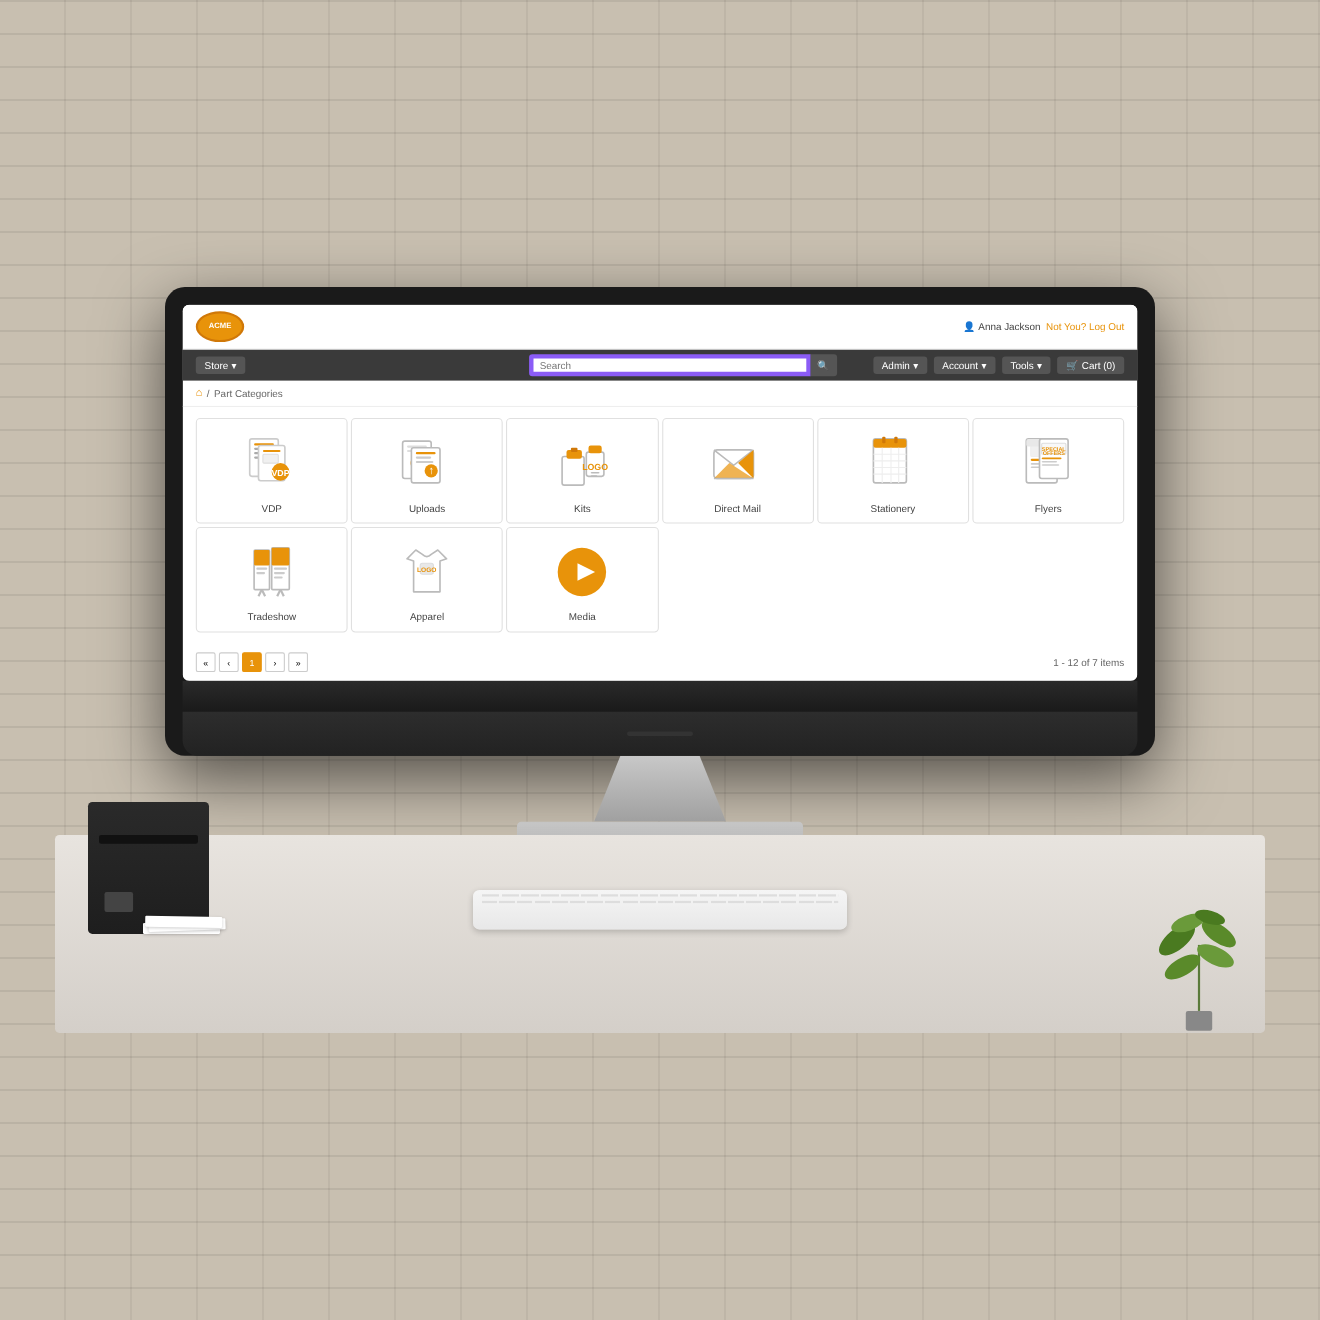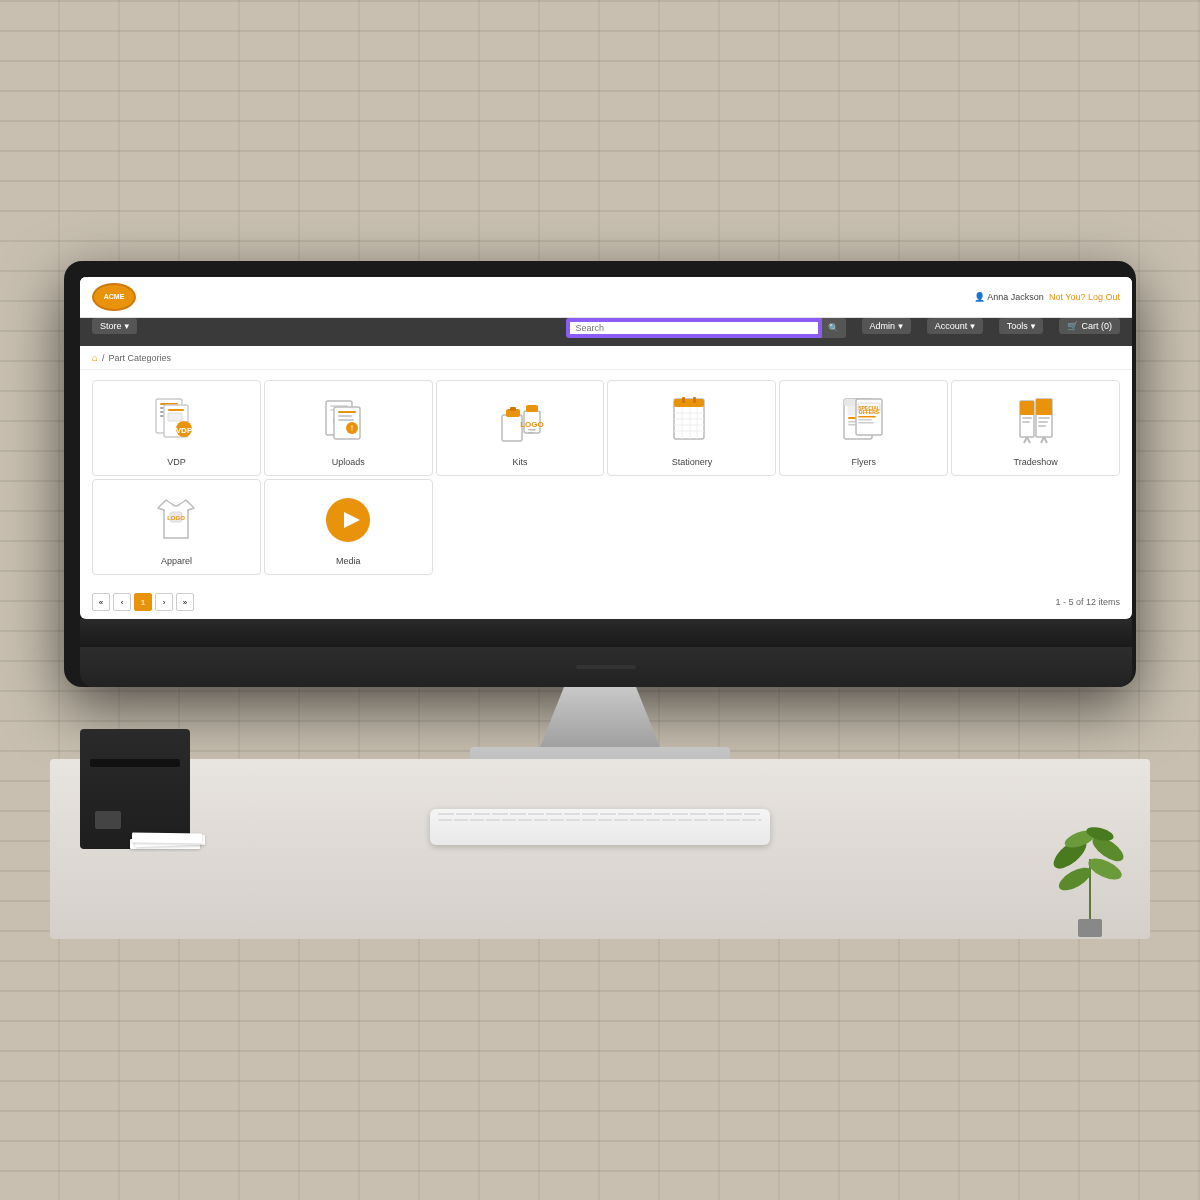--- a/index.html
+++ b/index.html
@@ -29,24 +29,24 @@
     .scene {
       position: relative;
       z-index: 1;
       display: flex;
       flex-direction: column;
       align-items: center;
     }
 
     
     .monitor {
-      width: 1072px;
+      width: 900px;
       background: #1a1a1a;
       border-radius: 18px;
-      padding: 16px 4px 0 16px;
+      padding: 16px 16px 0 16px;
       box-shadow: 0 20px 60px rgba(0,0,0,0.6);
       position: relative;
     }
 
     .monitor-screen {
       background: white;
       border-radius: 6px;
       overflow: hidden;
       width: 100%;
     }
@@ -229,21 +229,21 @@
       font-size: 9px;
       color: #555;
     }
 
     .user-info span { color: #444; }
 
     
     .nav-bar {
       background: #3a3a3a;
       display: flex;
-      align-items: flex-start;
+      align-items: center;
       padding: 0 12px;
       height: 28px;
       gap: 8px;
     }
 
     .nav-btn {
       background: #555;
       color: white;
       border: none;
       padding: 3px 8px;
@@ -279,22 +279,22 @@
       padding: 3px 6px;
       height: 20px;
       cursor: pointer;
       border-radius: 0 3px 3px 0;
       font-size: 9px;
     }
 
     .nav-right {
       display: flex;
       align-items: center;
-      gap: 16px;
-      margin-left: 8px;
+      gap: 6px;
+      margin-left: 25px;
     }
 
     
     .breadcrumb {
       padding: 6px 12px;
       font-size: 9px;
       color: #666;
       border-bottom: 1px solid #eee;
       display: flex;
       align-items: center;
@@ -488,20 +488,32 @@
     <text x="40" y="34" text-anchor="middle" fill="#e8930a" font-size="8" font-weight="bold">LOGO</text>
     <rect x="36" y="36" width="8" height="1.5" rx="1" fill="#bbb"></rect>
     <rect x="36" y="39" width="6" height="1.5" rx="1" fill="#bbb"></rect>
   </svg>
                   </div>
                   <div class="category-label">Kits</div>
                 </div>
                 <div class="category-item">
                   <div class="category-icon">
                     <svg width="56" height="56" viewBox="0 0 56 56">
+    <rect x="6" y="16" width="36" height="26" rx="3" fill="white" stroke="#bbb" stroke-width="1.5"></rect>
+    <polyline points="6,16 24,30 42,16" fill="none" stroke="#bbb" stroke-width="1.5"></polyline>
+    <polygon points="20,28 6,42 42,42" fill="#e8930a" opacity="0.7"></polygon>
+    <polygon points="28,28 42,16 42,42" fill="#e8930a"></polygon>
+    <line x1="6" y1="42" x2="42" y2="42" stroke="#bbb" stroke-width="1.5"></line>
+  </svg>
+                  </div>
+                  <div class="category-label">Direct Mail</div>
+                </div>
+                <div class="category-item">
+                  <div class="category-icon">
+                    <svg width="56" height="56" viewBox="0 0 56 56">
     <rect x="10" y="6" width="30" height="40" rx="2" fill="white" stroke="#bbb" stroke-width="1.5"></rect>
 
     <rect x="10" y="6" width="30" height="8" rx="2" fill="#e8930a"></rect>
 
     <rect x="18" y="4" width="3" height="6" rx="1" fill="#d07808"></rect>
     <rect x="29" y="4" width="3" height="6" rx="1" fill="#d07808"></rect>
 
     <line x1="10" y1="20" x2="40" y2="20" stroke="#eee" stroke-width="1"></line>
     <line x1="10" y1="26" x2="40" y2="26" stroke="#eee" stroke-width="1"></line>
     <line x1="10" y1="32" x2="40" y2="32" stroke="#eee" stroke-width="1"></line>
@@ -581,21 +593,21 @@
           </div>
 
           <div class="pagination">
             <div class="page-controls">
               <button class="page-btn">«</button>
               <button class="page-btn">‹</button>
               <button class="page-btn active">1</button>
               <button class="page-btn">›</button>
               <button class="page-btn">»</button>
             </div>
-            <div class="page-info">1 - 5 of 12 items</div>
+            <div class="page-info">1 - 12 of 7 items</div>
           </div>
 
         </div>
       </div>
       <div class="monitor-bezel-bottom"></div>
       <div class="monitor-chin">
         <div class="monitor-chin-light"></div>
       </div>
     </div>
 

